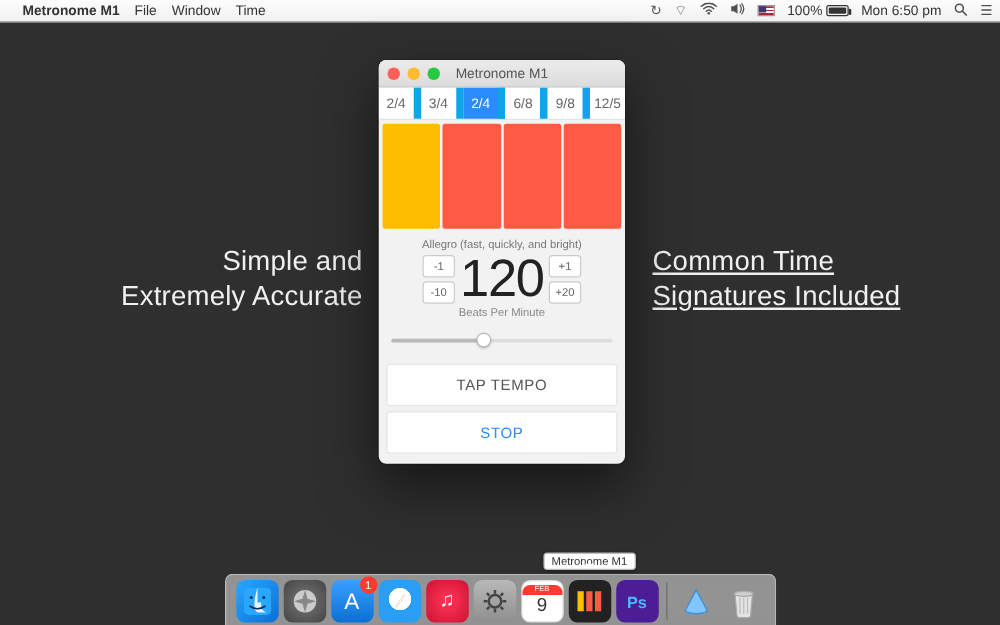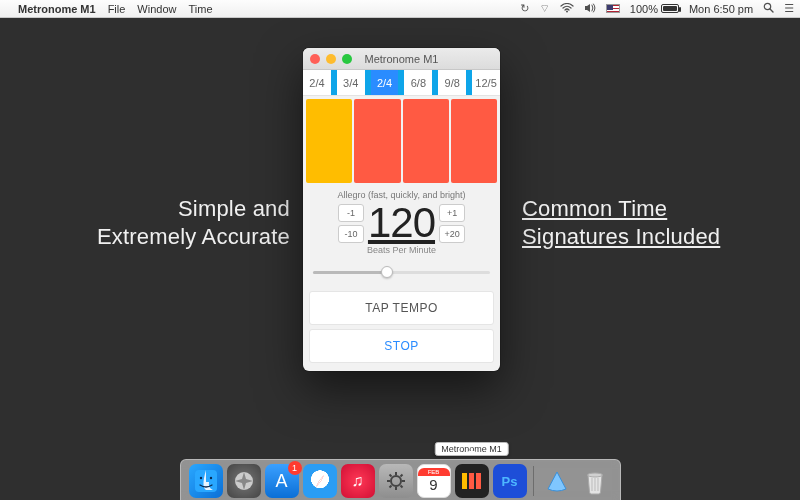--- a/index.html
+++ b/index.html
@@ -74,21 +74,21 @@
   .ts.active{background:#2a8cff;color:#fff;}
 
   .beats { display:flex; gap:2px; padding:3px; height:90px; }
   .beat { flex:1; border-radius:2px; }
   .beat.accent{ background:#ffbd00; }
   .beat.reg{ background:#ff5a43; }
 
   .tempo-area{ padding:4px 6px 8px; text-align:center;}
   .tempo-desc{font-size:9px;color:#777;margin-bottom:2px;}
   .bpm-row{display:flex;align-items:center;justify-content:center;gap:4px;}
-  .bpm{font-size:42px;font-weight:400;color:#222;line-height:1;letter-spacing:-1px;text-decoration:underline;}
+  .bpm{font-size:42px;font-weight:400;color:#222;line-height:1;letter-spacing:-1px;}
   .stepcol{display:flex;flex-direction:column;gap:3px;}
   .stepbtn{width:26px;height:18px;font-size:9px;border:1px solid #ccc;border-radius:3px;background:#fff;color:#666;display:flex;align-items:center;justify-content:center;}
   .bpm-label{font-size:9px;color:#888;margin-top:1px;}
 
   .slider-wrap{padding:2px 10px 8px;}
   .slider{position:relative;height:14px;}
   .track{position:absolute;left:0;right:0;top:6px;height:3px;background:#ddd;border-radius:2px;}
   .track-fill{position:absolute;left:0;top:6px;height:3px;background:#b9b9b9;border-radius:2px;width:42%;}
   .thumb{position:absolute;left:42%;top:1px;width:12px;height:12px;border-radius:50%;background:#fff;border:1px solid #bbb;box-shadow:0 1px 2px rgba(0,0,0,.2);transform:translateX(-50%);}
 
@@ -108,21 +108,21 @@
   }
   .dicon{width:34px;height:34px;border-radius:7px;display:flex;align-items:center;justify-content:center;font-size:16px;color:#fff;position:relative;}
   .dicon.finder{background:linear-gradient(135deg,#29a7ff,#0b6fd6);}
   .dicon.launchpad{background:radial-gradient(circle,#777,#444);}
   .dicon.appstore{background:linear-gradient(#3aa0ff,#0b6fd6);}
   .dicon.safari{background:radial-gradient(circle at 50% 45%,#fff 0 35%, #2a9df4 36% 100%);}
   .dicon.itunes{background:radial-gradient(circle,#ff3856,#d10f34);}
   .dicon.prefs{background:linear-gradient(#b8b8b8,#8e8e8e);}
   .dicon.cal{background:#fff;border:1px solid #ddd;flex-direction:column;}
   .dicon.m1{background:#222;}
-  .dicon.ps{background:#1d4ed8;color:#4db7ff;font-weight:700;font-size:13px;}
+  .dicon.ps{background:#4c1d95;color:#4db7ff;font-weight:700;font-size:13px;}
   .dicon.docs{background:none;}
   .dicon.trash{background:none;color:#888;}
   .dock-sep{width:1px;height:30px;background:rgba(0,0,0,.25);margin:0 2px;align-self:center;}
   .badge{position:absolute;top:-3px;right:-3px;background:#ff3b30;color:#fff;border-radius:8px;font-size:9px;min-width:14px;height:14px;display:flex;align-items:center;justify-content:center;padding:0 3px;}
   .cal-top{background:#ff3b30;color:#fff;font-size:6px;width:100%;text-align:center;border-radius:6px 6px 0 0;line-height:8px;}
   .cal-day{color:#333;font-size:15px;font-weight:400;line-height:1.2;}
   .m1-bars{display:flex;gap:2px;}
   .m1-bars span{width:5px;height:16px;}
   .m1-bars span:nth-child(1){background:#ffbd00;}
   .m1-bars span:nth-child(2){background:#ff5a43;}

